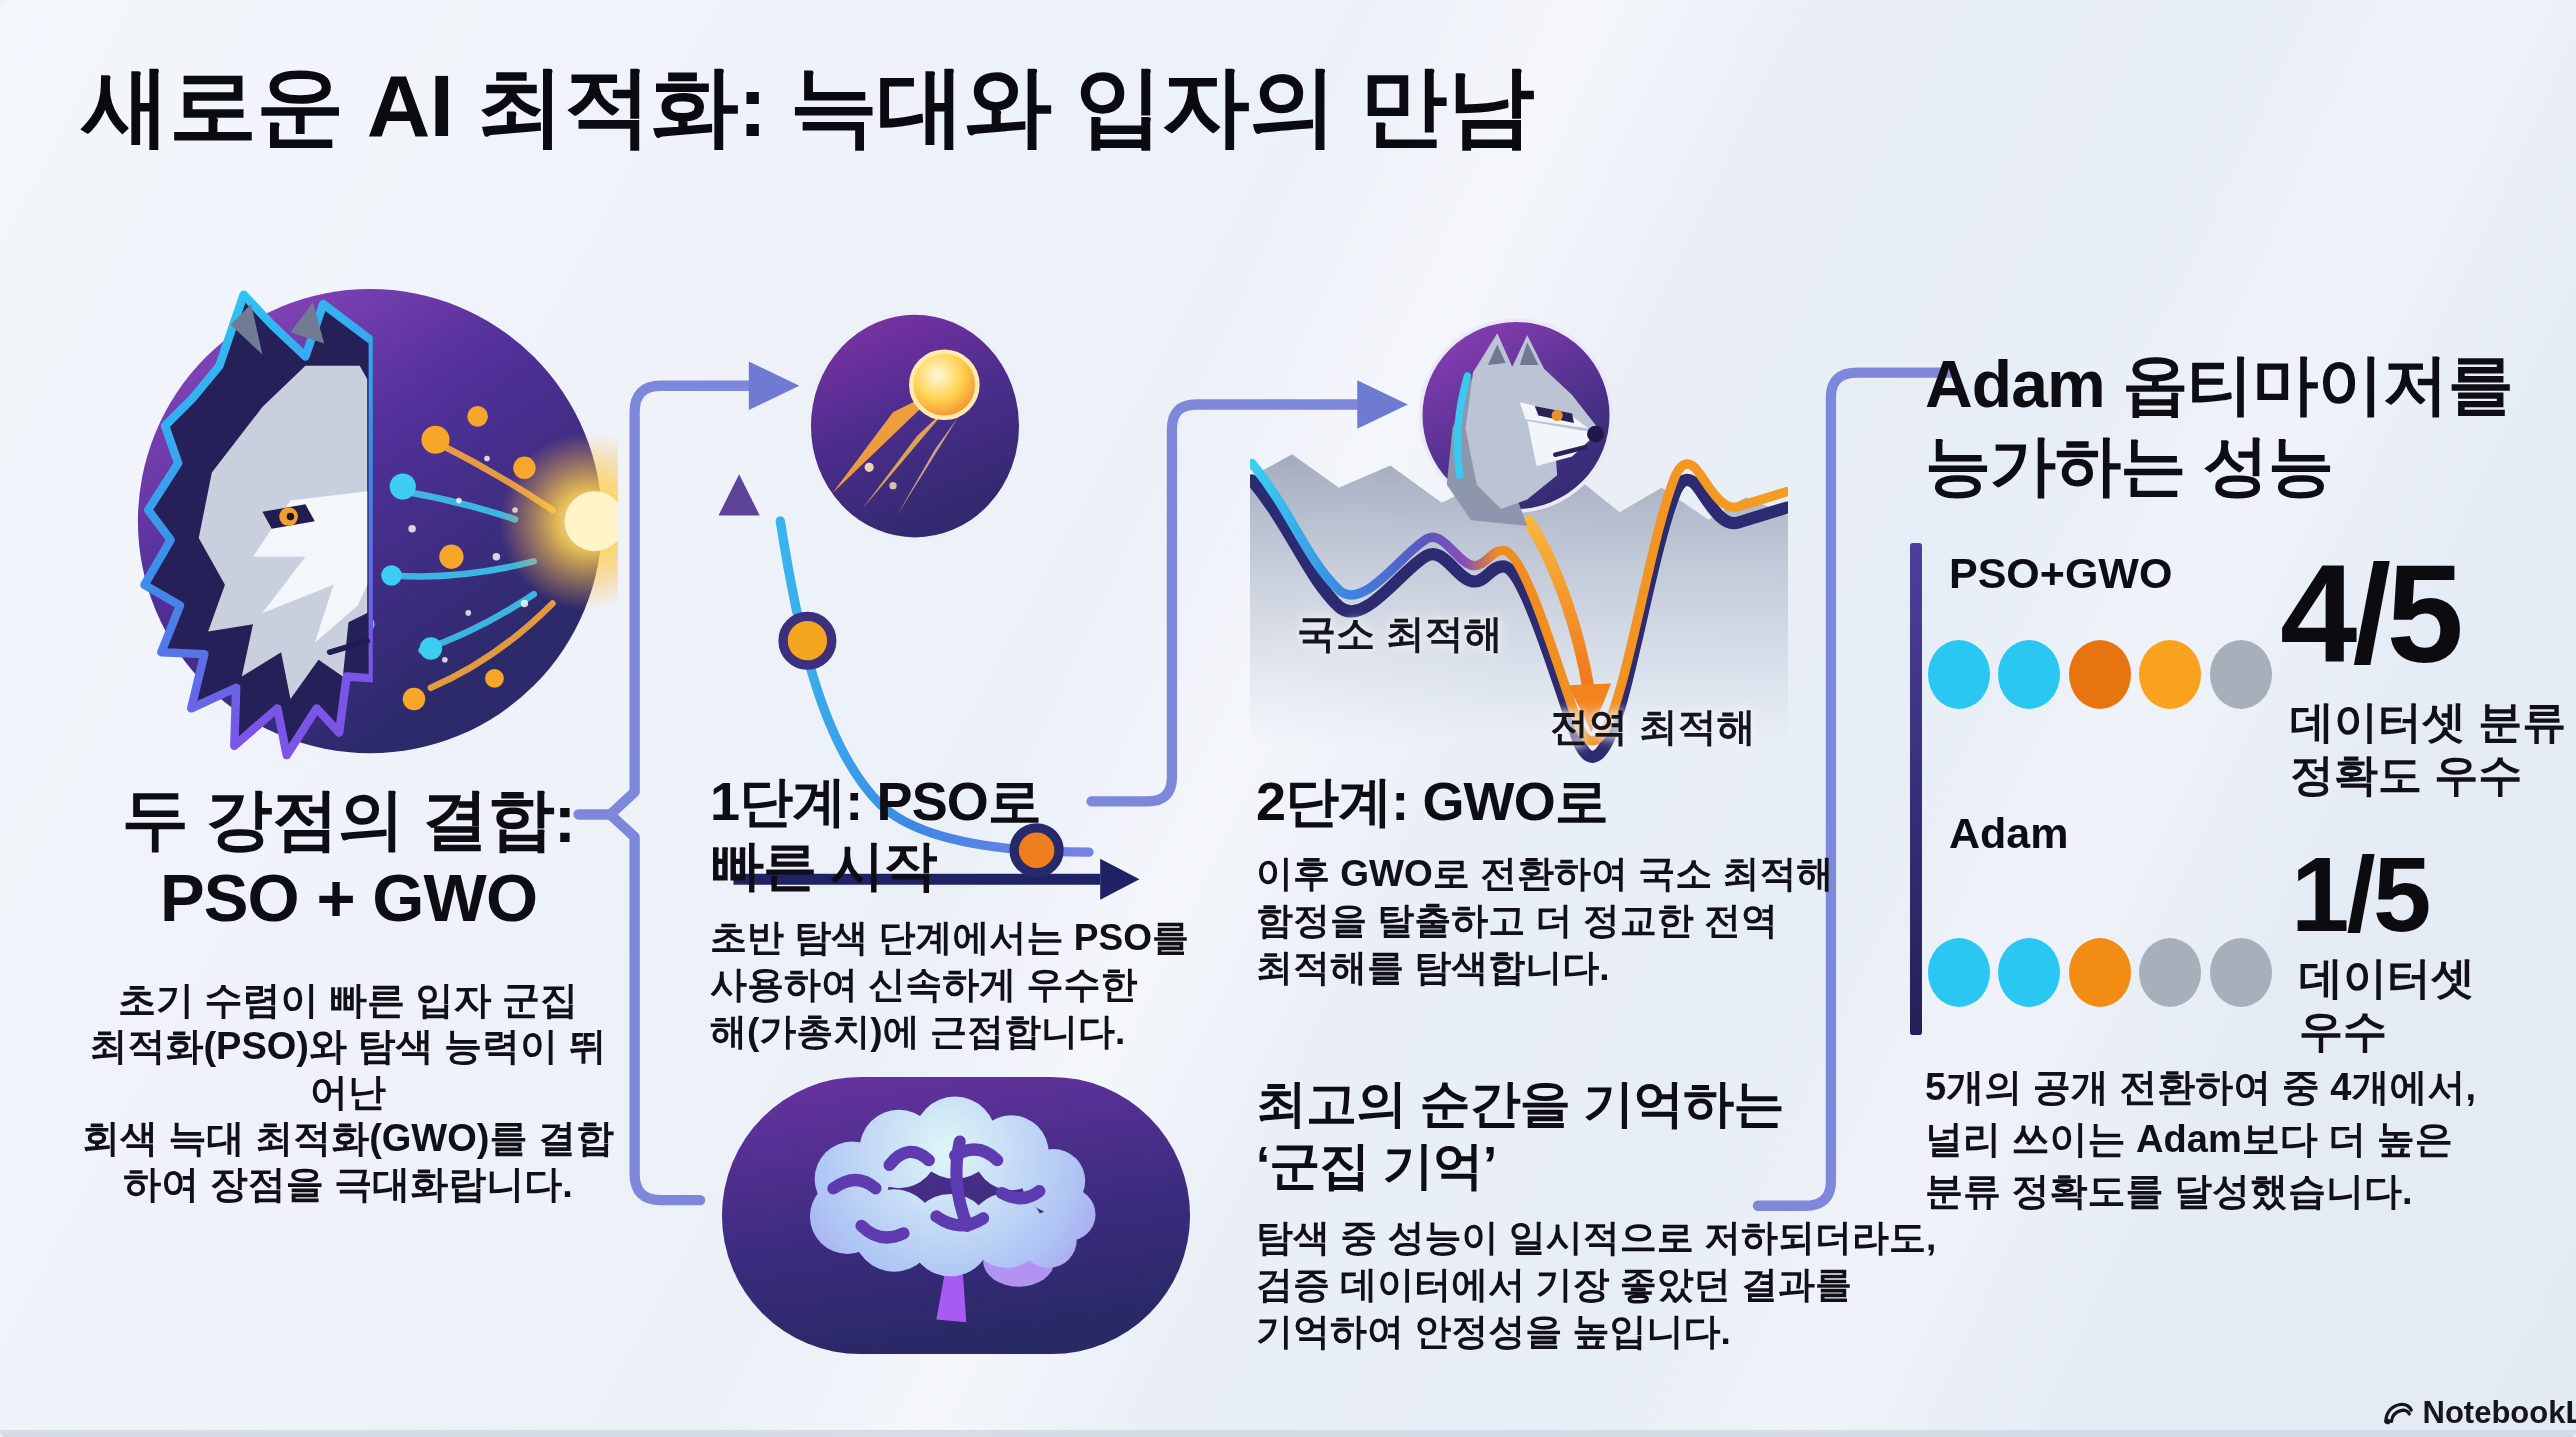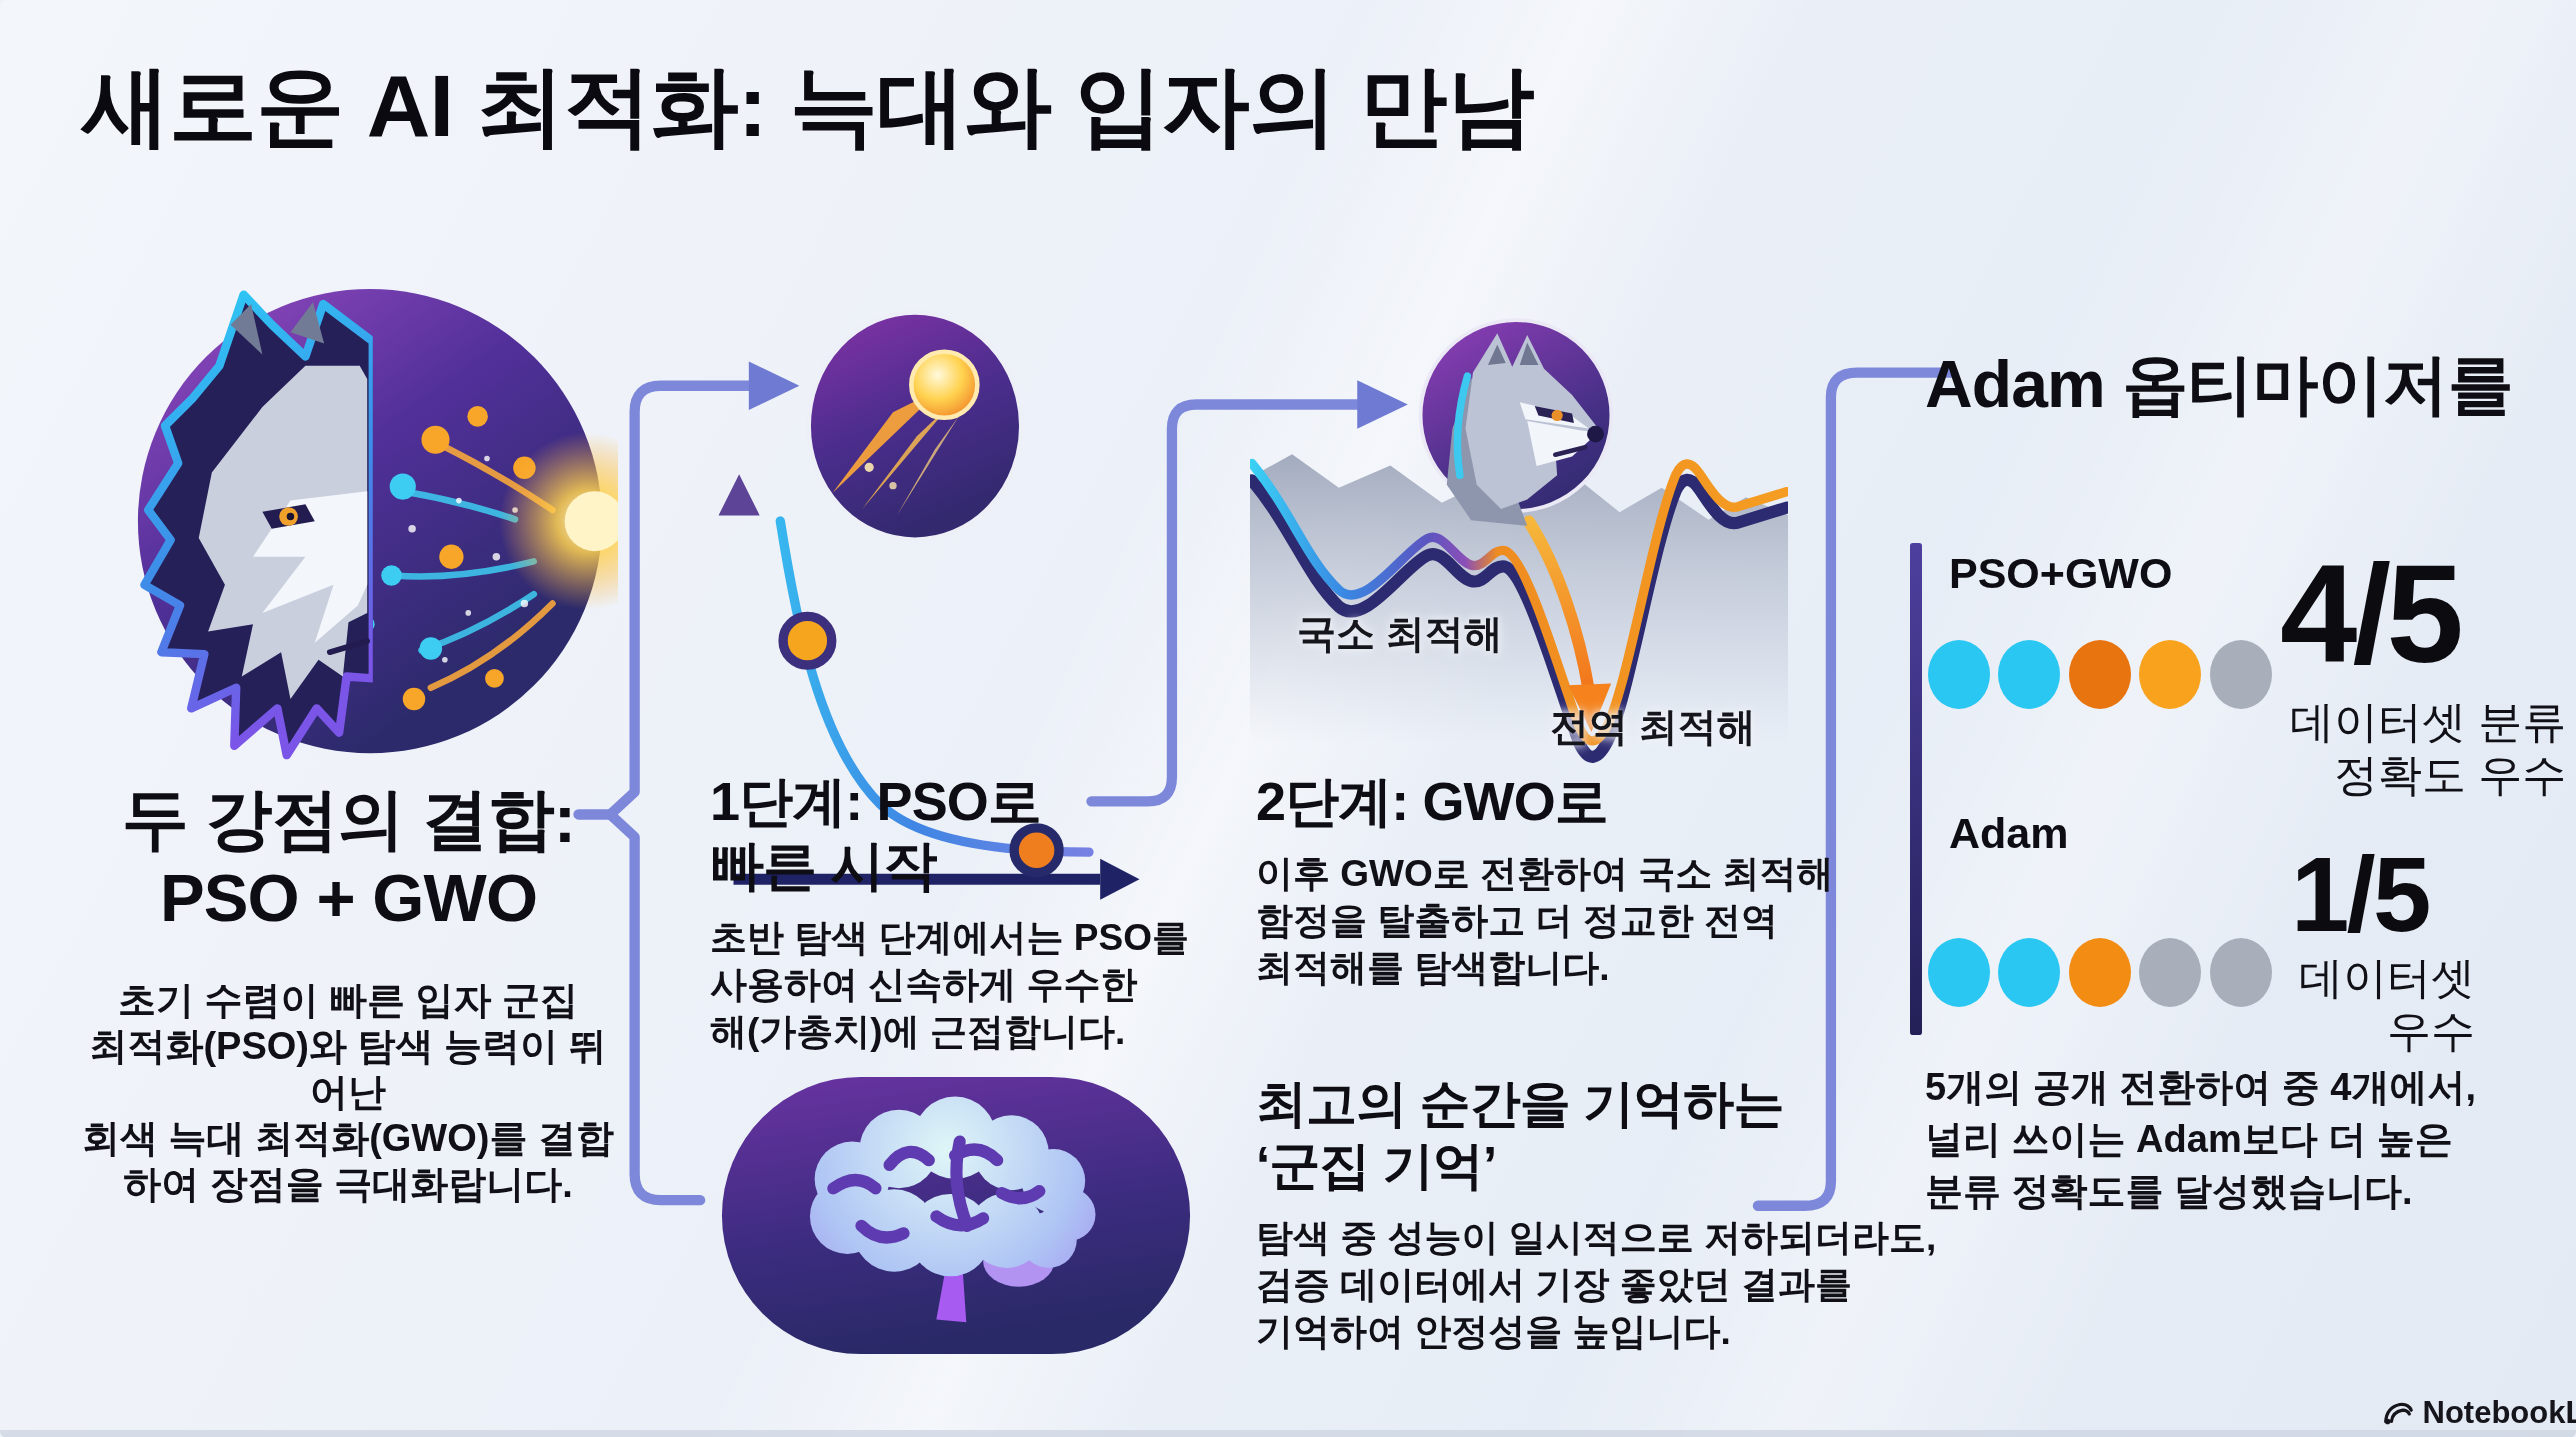--- a/index.html
+++ b/index.html
@@ -23,21 +23,21 @@
   .s2{left:1256px;top:769px;}
   .mem{left:1256px;top:1073px;}
   .valley-label{font-size:39px;font-weight:700;color:#15151c;text-shadow:0 0 7.5px #f0f3f8,0 0 13px #f0f3f8;text-align:right;}
   .res-head{left:1925px;top:344px;font-size:66px;line-height:81px;}
   .res-bar{left:1910px;top:543px;width:12px;height:492px;border-radius:2.8px;background:linear-gradient(180deg,#4d3f9e,#232057);}
   .row-label{font-size:43px;font-weight:800;color:#0d0d13;}
   .dots{display:flex;gap:8.4px;}
   .dot{width:62px;height:69px;border-radius:50%;}
   .score-big{font-size:139px;font-weight:900;letter-spacing:-4.7px;color:#0b0b10;}
   .score-mid{font-size:105px;font-weight:900;letter-spacing:-2.8px;color:#0b0b10;}
-  .score-cap{font-size:44px;line-height:53px;font-weight:400;text-align:right;}
+  .score-cap{font-size:44px;line-height:53px;font-weight:700;}
   .res-body{left:1925px;top:1061px;font-size:38px;line-height:52px;font-weight:600;}
   .brand{left:2381px;top:1395px;display:flex;align-items:center;gap:7.5px;}
   .brand-text{font-size:31px;font-weight:700;color:#15151b;}
 </style>
 </head>
 <body>
 
 <div class="canvas">
   <div class="sheen"></div>
 
@@ -299,20 +299,21 @@
     </div>
     <div class="step-body">
       <div>탐색 중 성능이 일시적으로 저하되더라도,</div>
       <div>검증 데이터에서 기장 좋았던 결과를</div>
       <div>기억하여 안정성을 높입니다.</div>
     </div>
   </div>
 
   <div class="abs sec-h res-head">
     <div>Adam 옵티마이저를</div>
+    <div>능가하는 성능</div>
   </div>
   <div class="abs res-bar"></div>
 
   <div class="abs row-label" style="left:1949px;top:549px">PSO+GWO</div>
   <div class="abs dots" style="left:1928px;top:640px">
       <span class="dot" style="background: rgb(41, 199, 242);"></span>
       <span class="dot" style="background: rgb(41, 199, 242);"></span>
       <span class="dot" style="background: rgb(232, 116, 15);"></span>
       <span class="dot" style="background: rgb(248, 162, 29);"></span>
       <span class="dot" style="background: rgb(169, 174, 187);"></span>

